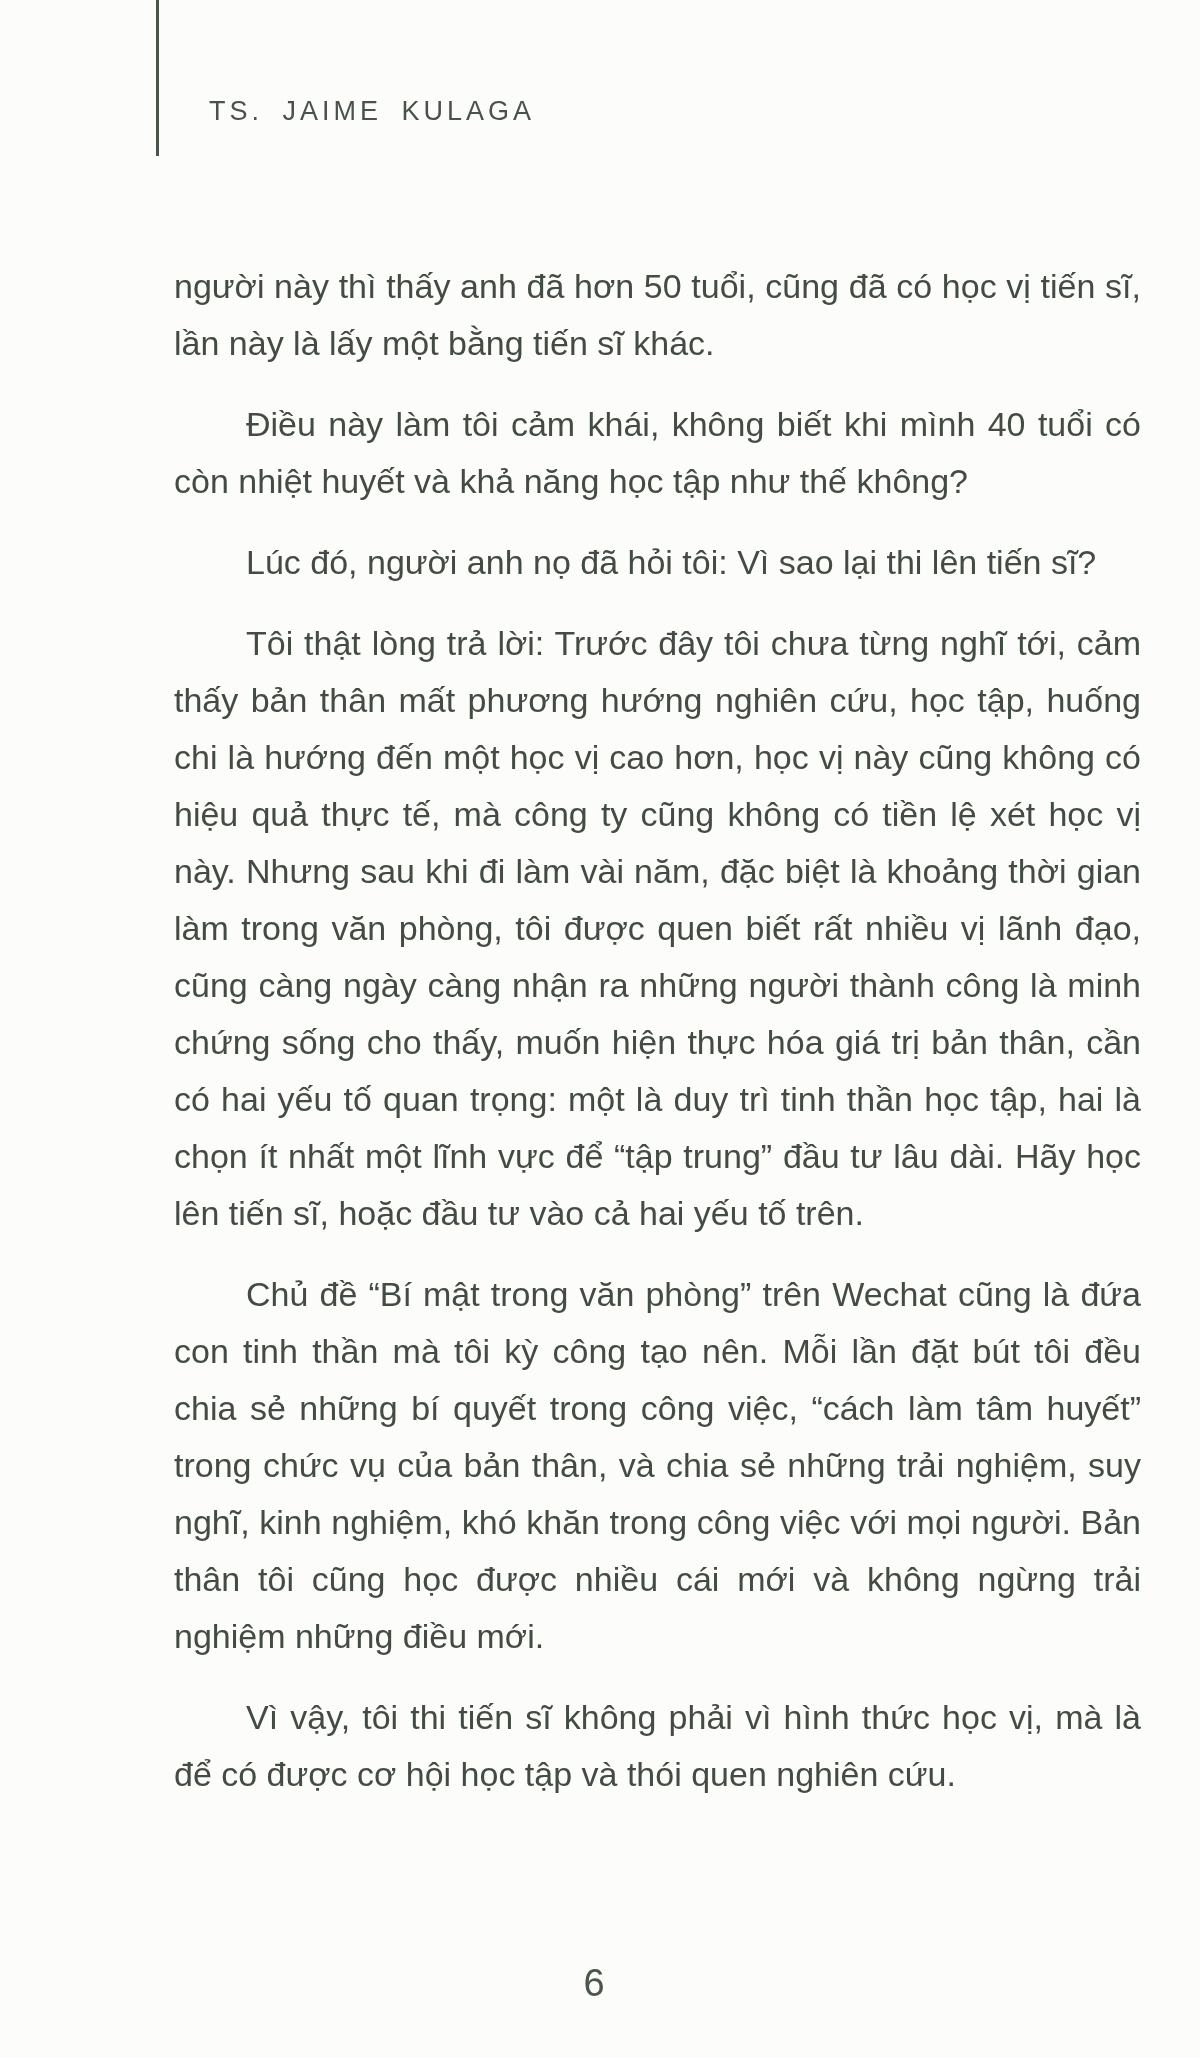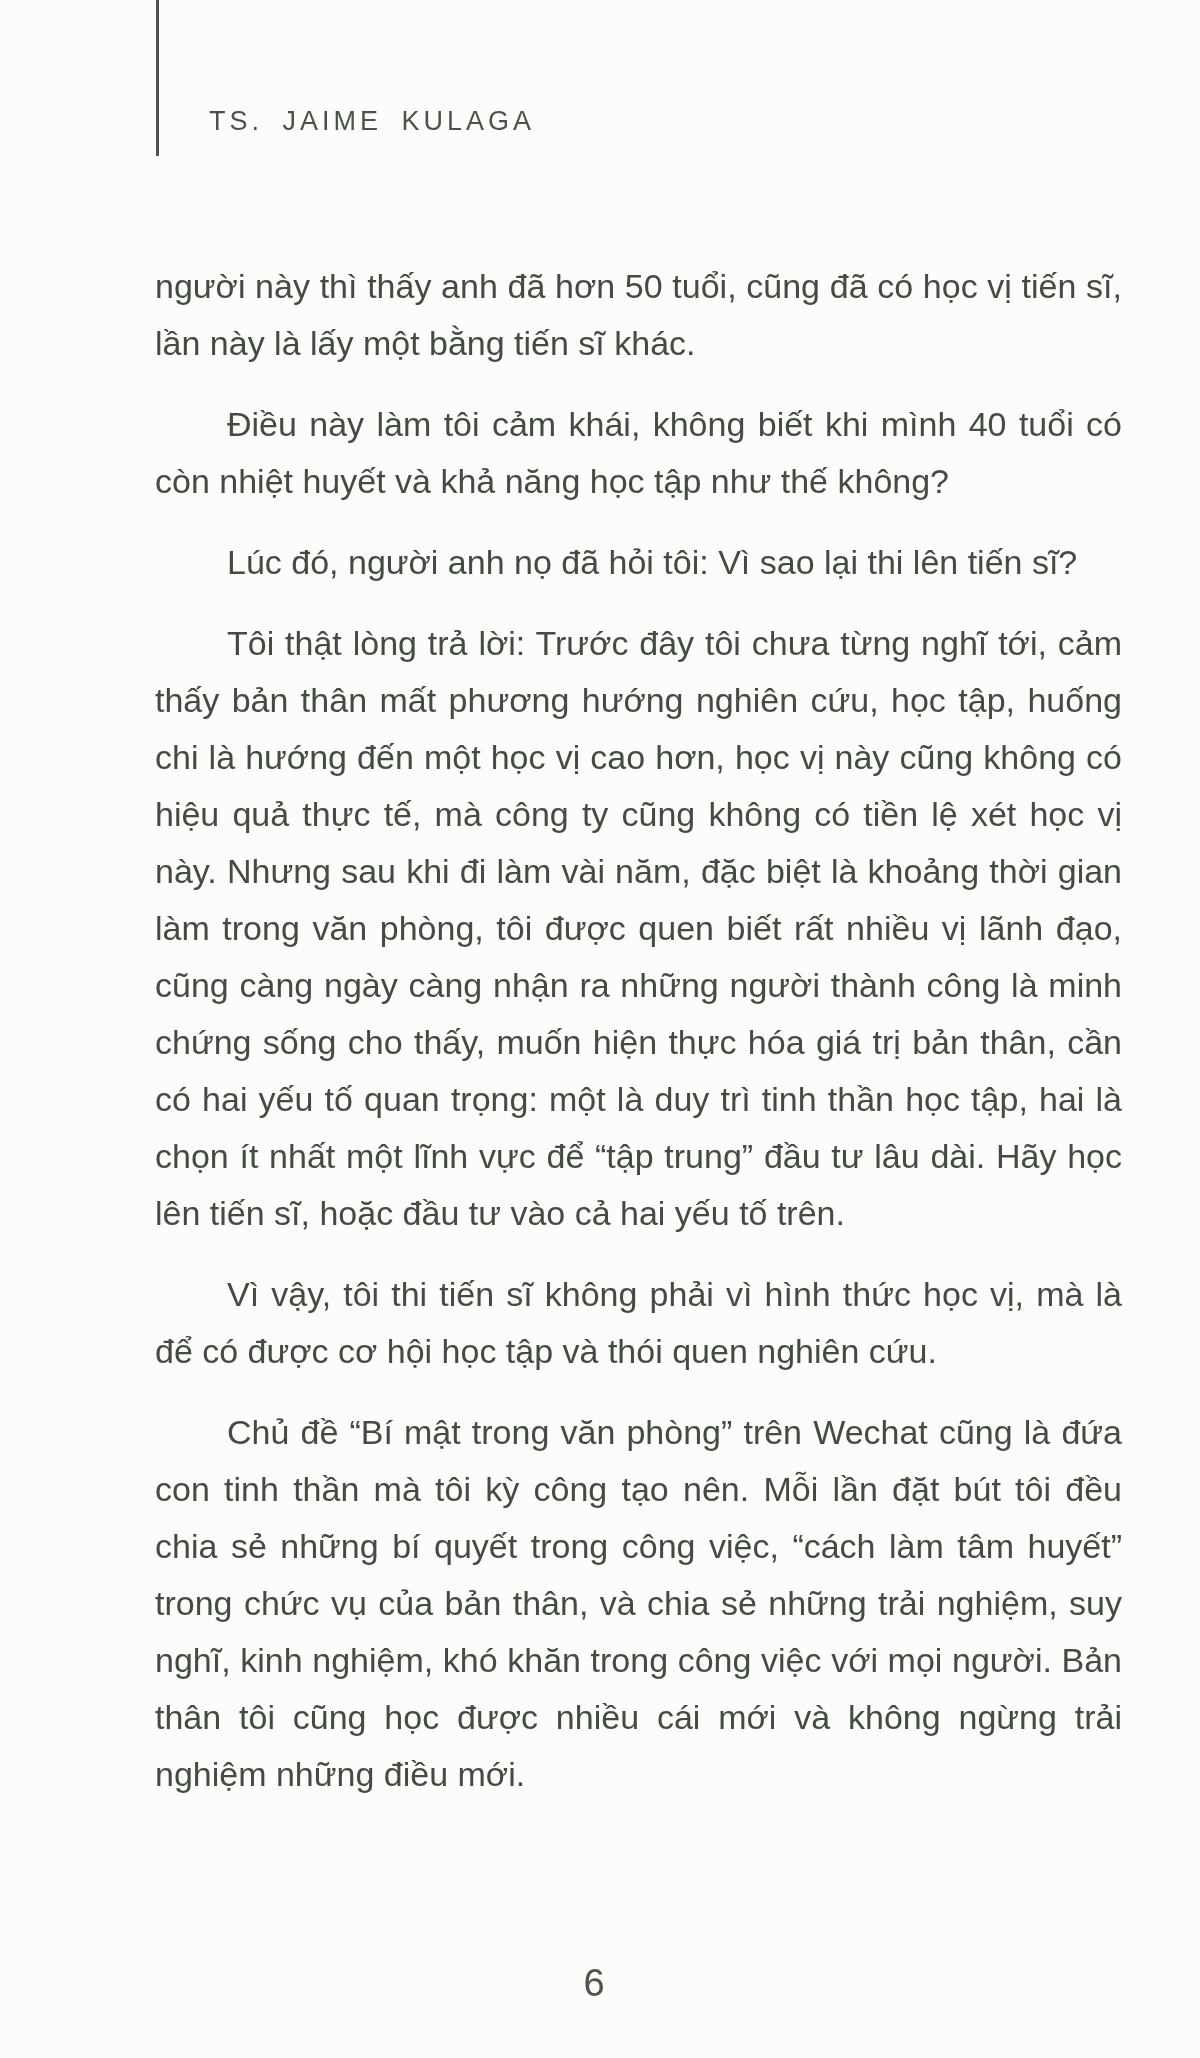--- a/index.html
+++ b/index.html
@@ -21,31 +21,31 @@
     position: absolute;
     left: 156px;
     top: 0;
     width: 3px;
     height: 156px;
     background: #4a5349;
   }
   .running-header {
     position: absolute;
     left: 209px;
-    top: 106px;
+    top: 96px;
     font-size: 27px;
     font-weight: 400;
     letter-spacing: 4px;
     word-spacing: 8px;
     color: #4a5349;
     white-space: nowrap;
   }
   .content {
     position: absolute;
-    left: 155px;
+    left: 174px;
     top: 258px;
     width: 967px;
   }
   .content p {
     margin: 0 0 24px 0;
     font-size: 34px;
     line-height: 57px;
     text-align: justify;
     text-indent: 72px;
     color: #434c42;
@@ -71,19 +71,19 @@
 
   <div class="margin-rule"></div>
 
   <div class="running-header">TS. JAIME KULAGA</div>
 
   <div class="content">
     <p class="no-indent">người này thì thấy anh đã hơn 50 tuổi, cũng đã có học vị tiến sĩ, lần này là lấy một bằng tiến sĩ khác.</p>
     <p>Điều này làm tôi cảm khái, không biết khi mình 40 tuổi có còn nhiệt huyết và khả năng học tập như thế không?</p>
     <p>Lúc đó, người anh nọ đã hỏi tôi: Vì sao lại thi lên tiến sĩ?</p>
     <p>Tôi thật lòng trả lời: Trước đây tôi chưa từng nghĩ tới, cảm thấy bản thân mất phương hướng nghiên cứu, học tập, huống chi là hướng đến một học vị cao hơn, học vị này cũng không có hiệu quả thực tế, mà công ty cũng không có tiền lệ xét học vị này. Nhưng sau khi đi làm vài năm, đặc biệt là khoảng thời gian làm trong văn phòng, tôi được quen biết rất nhiều vị lãnh đạo, cũng càng ngày càng nhận ra những người thành công là minh chứng sống cho thấy, muốn hiện thực hóa giá trị bản thân, cần có hai yếu tố quan trọng: một là duy trì tinh thần học tập, hai là chọn ít nhất một lĩnh vực để “tập trung” đầu tư lâu dài. Hãy học lên tiến sĩ, hoặc đầu tư vào cả hai yếu tố trên.</p>
+    <p>Chủ đề “Bí mật trong văn phòng” trên Wechat cũng là đứa con tinh thần mà tôi kỳ công tạo nên. Mỗi lần đặt bút tôi đều chia sẻ những bí quyết trong công việc, “cách làm tâm huyết” trong chức vụ của bản thân, và chia sẻ những trải nghiệm, suy nghĩ, kinh nghiệm, khó khăn trong công việc với mọi người. Bản thân tôi cũng học được nhiều cái mới và không ngừng trải nghiệm những điều mới.</p>
     <p>Vì vậy, tôi thi tiến sĩ không phải vì hình thức học vị, mà là để có được cơ hội học tập và thói quen nghiên cứu.</p>
-    <p>Chủ đề “Bí mật trong văn phòng” trên Wechat cũng là đứa con tinh thần mà tôi kỳ công tạo nên. Mỗi lần đặt bút tôi đều chia sẻ những bí quyết trong công việc, “cách làm tâm huyết” trong chức vụ của bản thân, và chia sẻ những trải nghiệm, suy nghĩ, kinh nghiệm, khó khăn trong công việc với mọi người. Bản thân tôi cũng học được nhiều cái mới và không ngừng trải nghiệm những điều mới.</p>
   </div>
 
   <div class="page-number">6</div>
 
 </div>
 
 </body></html>

